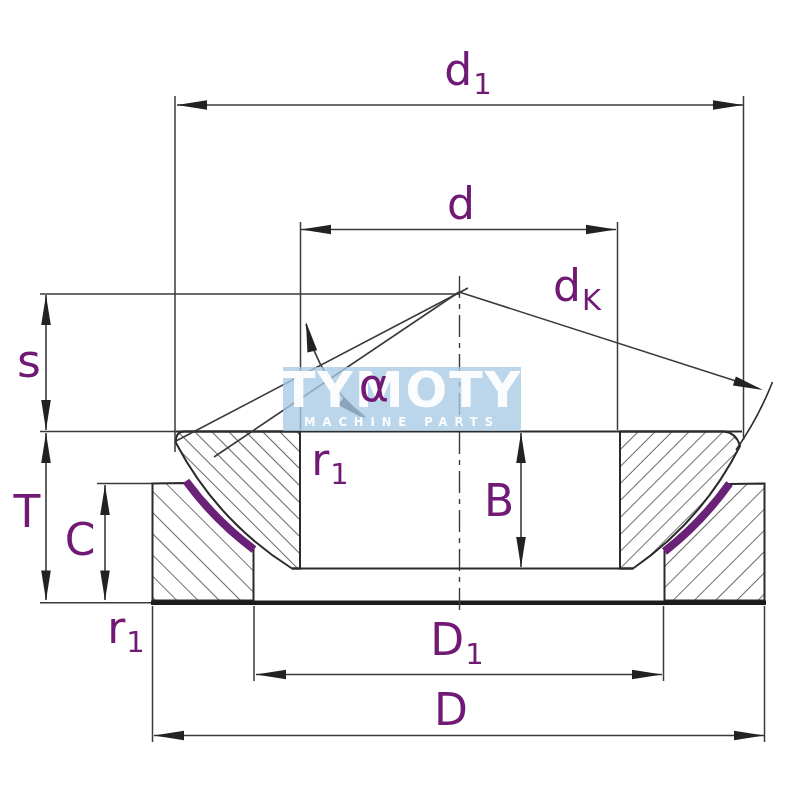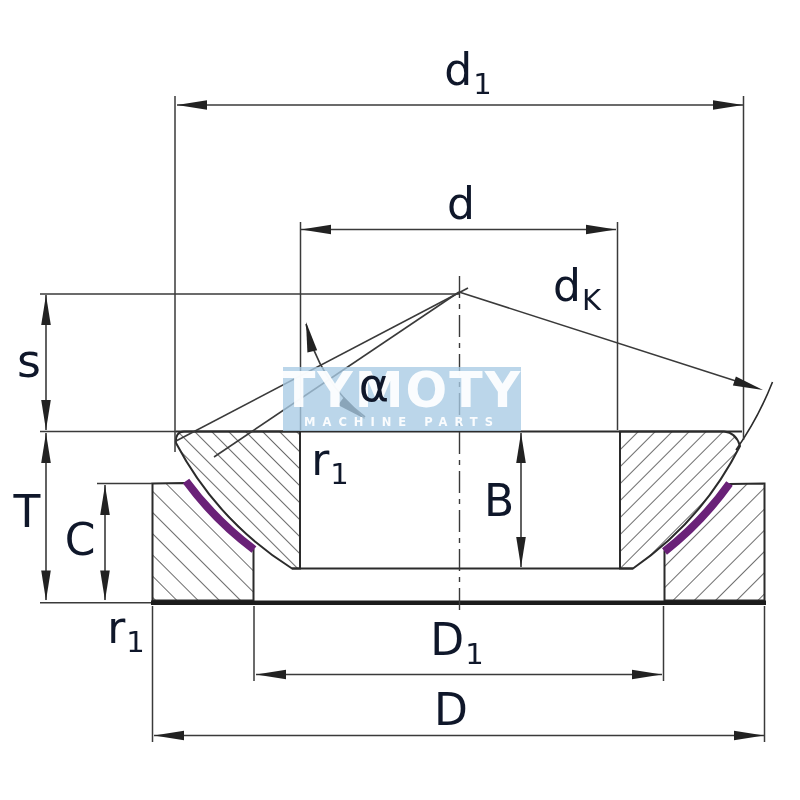--- a/index.html
+++ b/index.html
@@ -7,21 +7,21 @@
          font-family:"DejaVu Sans",sans-serif;}
   .stage svg{position:absolute;left:0;top:0;z-index:1;}
   .watermark{position:absolute;left:283px;top:367px;width:238px;height:64px;z-index:2;
              background:rgba(168,202,228,0.78);display:flex;flex-direction:column;
              align-items:center;justify-content:center;overflow:hidden;}
   .wm-title{font-size:49px;font-weight:700;line-height:0.9;letter-spacing:2px;
             color:rgba(255,255,255,0.93);white-space:nowrap;}
   .wm-sub{font-size:11.5px;font-weight:700;letter-spacing:7px;margin-top:1px;
           color:rgba(255,255,255,0.93);white-space:nowrap;}
   .dim-label{position:absolute;transform:translate(-50%,-50%);z-index:3;
-             font-size:44px;color:#0f172a;line-height:1;white-space:nowrap;}
+             font-size:44px;color:#701a75;line-height:1;white-space:nowrap;}
   .dim-label sub{font-size:29px;line-height:1;vertical-align:-0.3em;margin-left:1px;}
   .lbl-s{font-size:46px;}
   .lbl-alpha{font-size:46px;}
 </style>
 </head>
 <body>
 
 <div class="stage">
 
   <svg width="800" height="800" viewBox="0 0 800 800">

